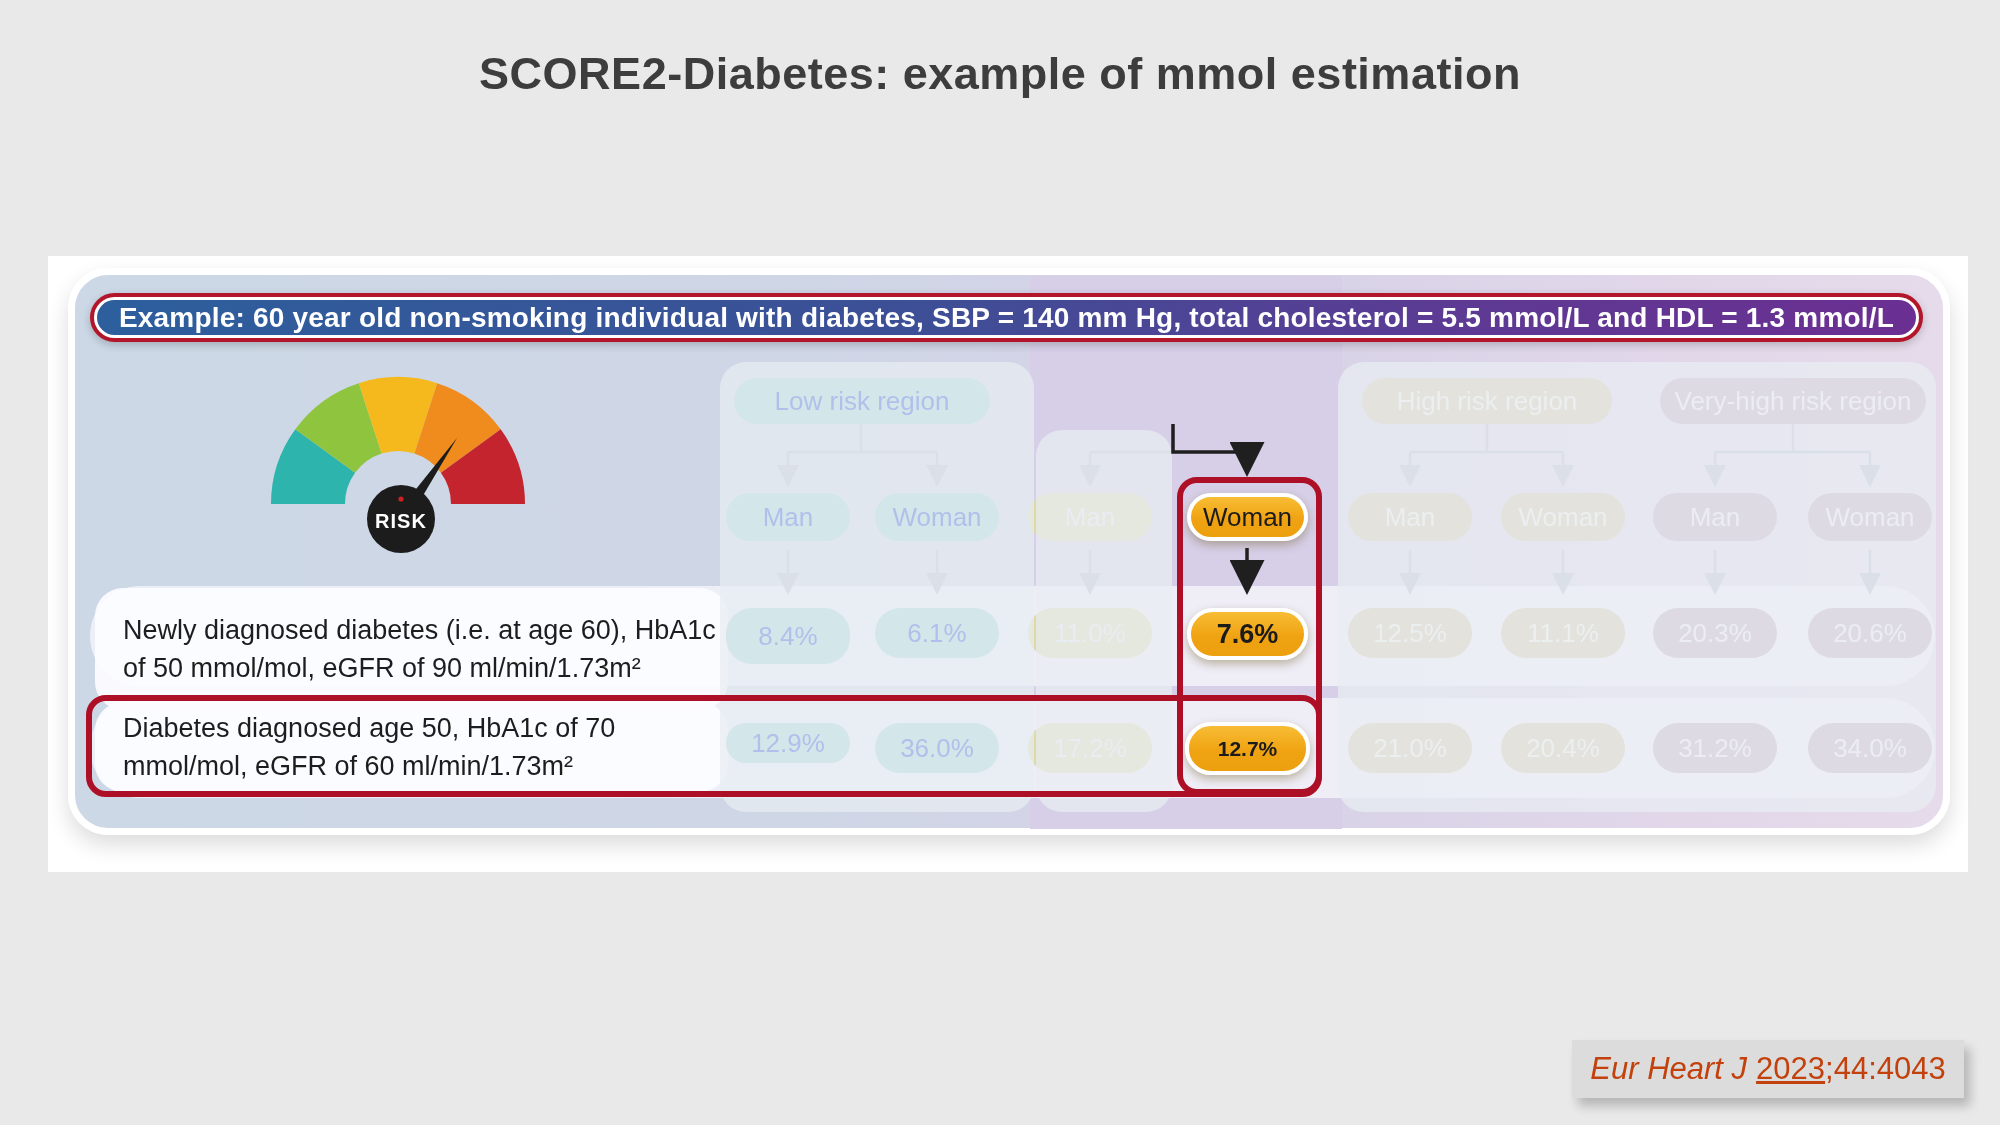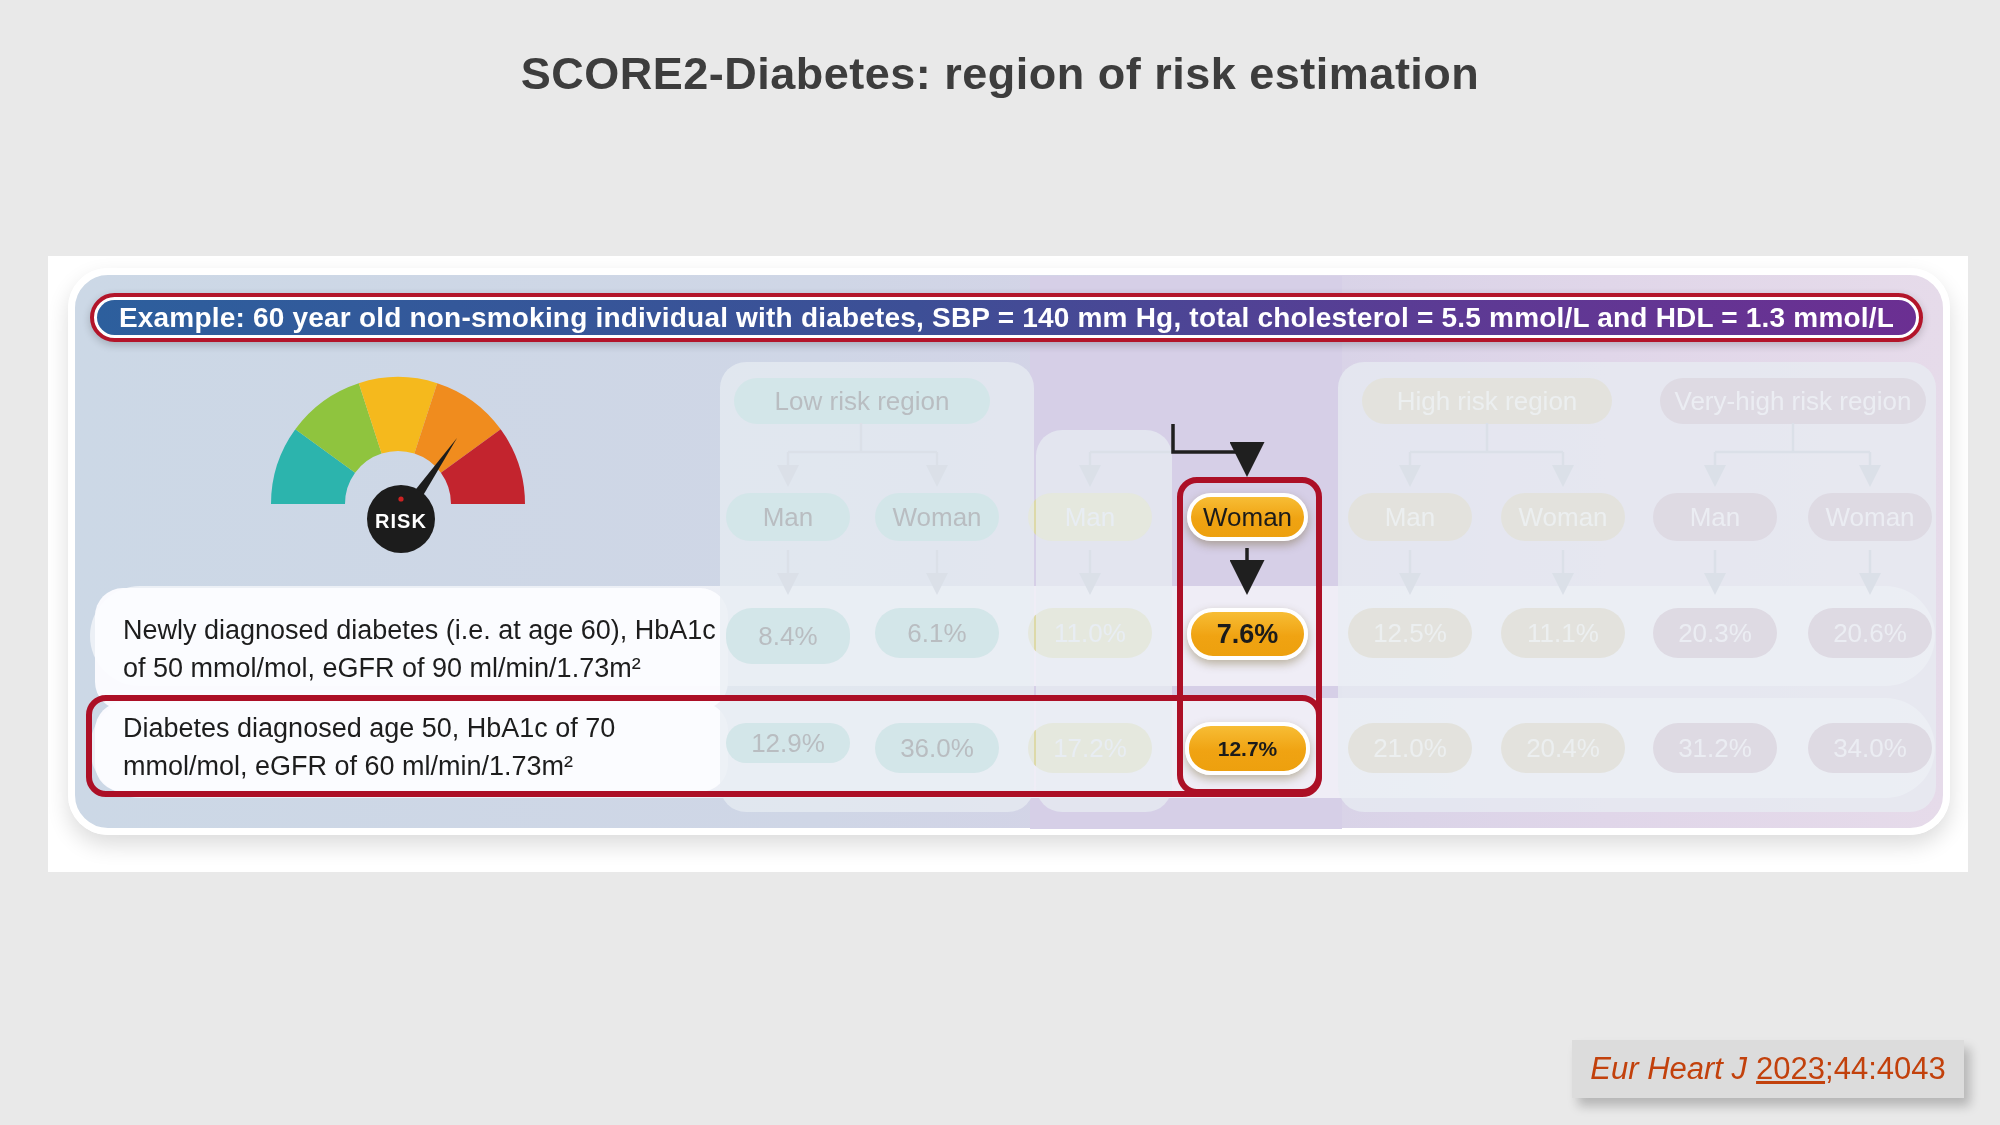--- a/index.html
+++ b/index.html
@@ -19,21 +19,21 @@
            font-size:27px;color:#1d1d1d;line-height:1.42;}
   .banner{left:90px;top:293px;width:1833px;height:49px;border:4px solid #b3152a;border-radius:34px;
           background:#ffffff;box-sizing:border-box;padding:3px;z-index:7;box-shadow:0 3px 8px rgba(0,0,0,0.2);}
   .banner-inner{width:100%;height:100%;border-radius:26px;
           background:linear-gradient(90deg,#2d5f9d 0%,#3d4f96 45%,#5d3a94 75%,#6b2f92 100%);
           display:flex;align-items:center;justify-content:center;color:#ffffff;font-size:28px;font-weight:700;
           letter-spacing:.2px;}
   .pill{border-radius:26px;display:flex;align-items:center;justify-content:center;z-index:4;
         font-size:26px;}
   .hdr{height:46px;border-radius:24px;}
-  .c-teal{background:#9ed2cf;color:#404040;}
+  .c-teal{background:#9ed2cf;color:#1d4ed8;}
   .c-paleyellow{background:#ddd9a8;color:#e9edf3;}
   .c-tan{background:#d6c7a4;color:#f7f3ea;}
   .c-mauve{background:#c5a8bb;color:#f5eef3;}
   .c-orange{background:linear-gradient(180deg,#f7bd35 0%,#f0a312 55%,#eda00e 100%);
             border:4px solid #ffffff;box-sizing:border-box;color:#1b1b1b;font-weight:700;
             box-shadow:0 4px 10px rgba(90,70,0,0.35);z-index:7;}
   .overlay{background:rgba(231,237,243,0.72);border-radius:26px;z-index:6;}
   .redbox{border:6px solid #ac0f26;border-radius:20px;box-sizing:border-box;z-index:8;background:transparent;}
   .cite{left:1572px;top:1040px;width:392px;height:58px;background:#dcdcdc;z-index:2;
         box-shadow:6px 8px 10px rgba(0,0,0,0.22);display:flex;align-items:center;justify-content:center;
@@ -41,21 +41,21 @@
   .cite i{font-style:italic;}
   .cite .yr{text-decoration:underline;margin-left:9px;}
   svg.lines{position:absolute;left:0;top:0;width:2000px;height:1125px;pointer-events:none;}
   .z5{z-index:5;} .z7{z-index:7;}
 </style>
 </head>
 <body>
 
 <div class="stage">
 
-  <div class="abs title">SCORE2-Diabetes: region of risk estimation</div>
+  <div class="abs title">SCORE2-Diabetes: example of mmol estimation</div>
 
   <div class="abs figure-bg"></div>
   <div class="abs panel"></div>
   <div class="abs lav-band"></div>
 
   <div class="abs row-band" style="top:586px;"></div>
   <div class="abs row-band" style="top:698px;"></div>
 
   <div class="abs row-box" style="top:588px;height:122px;">
     <span>Newly diagnosed diabetes (i.e. at age 60), HbA1c</span>

